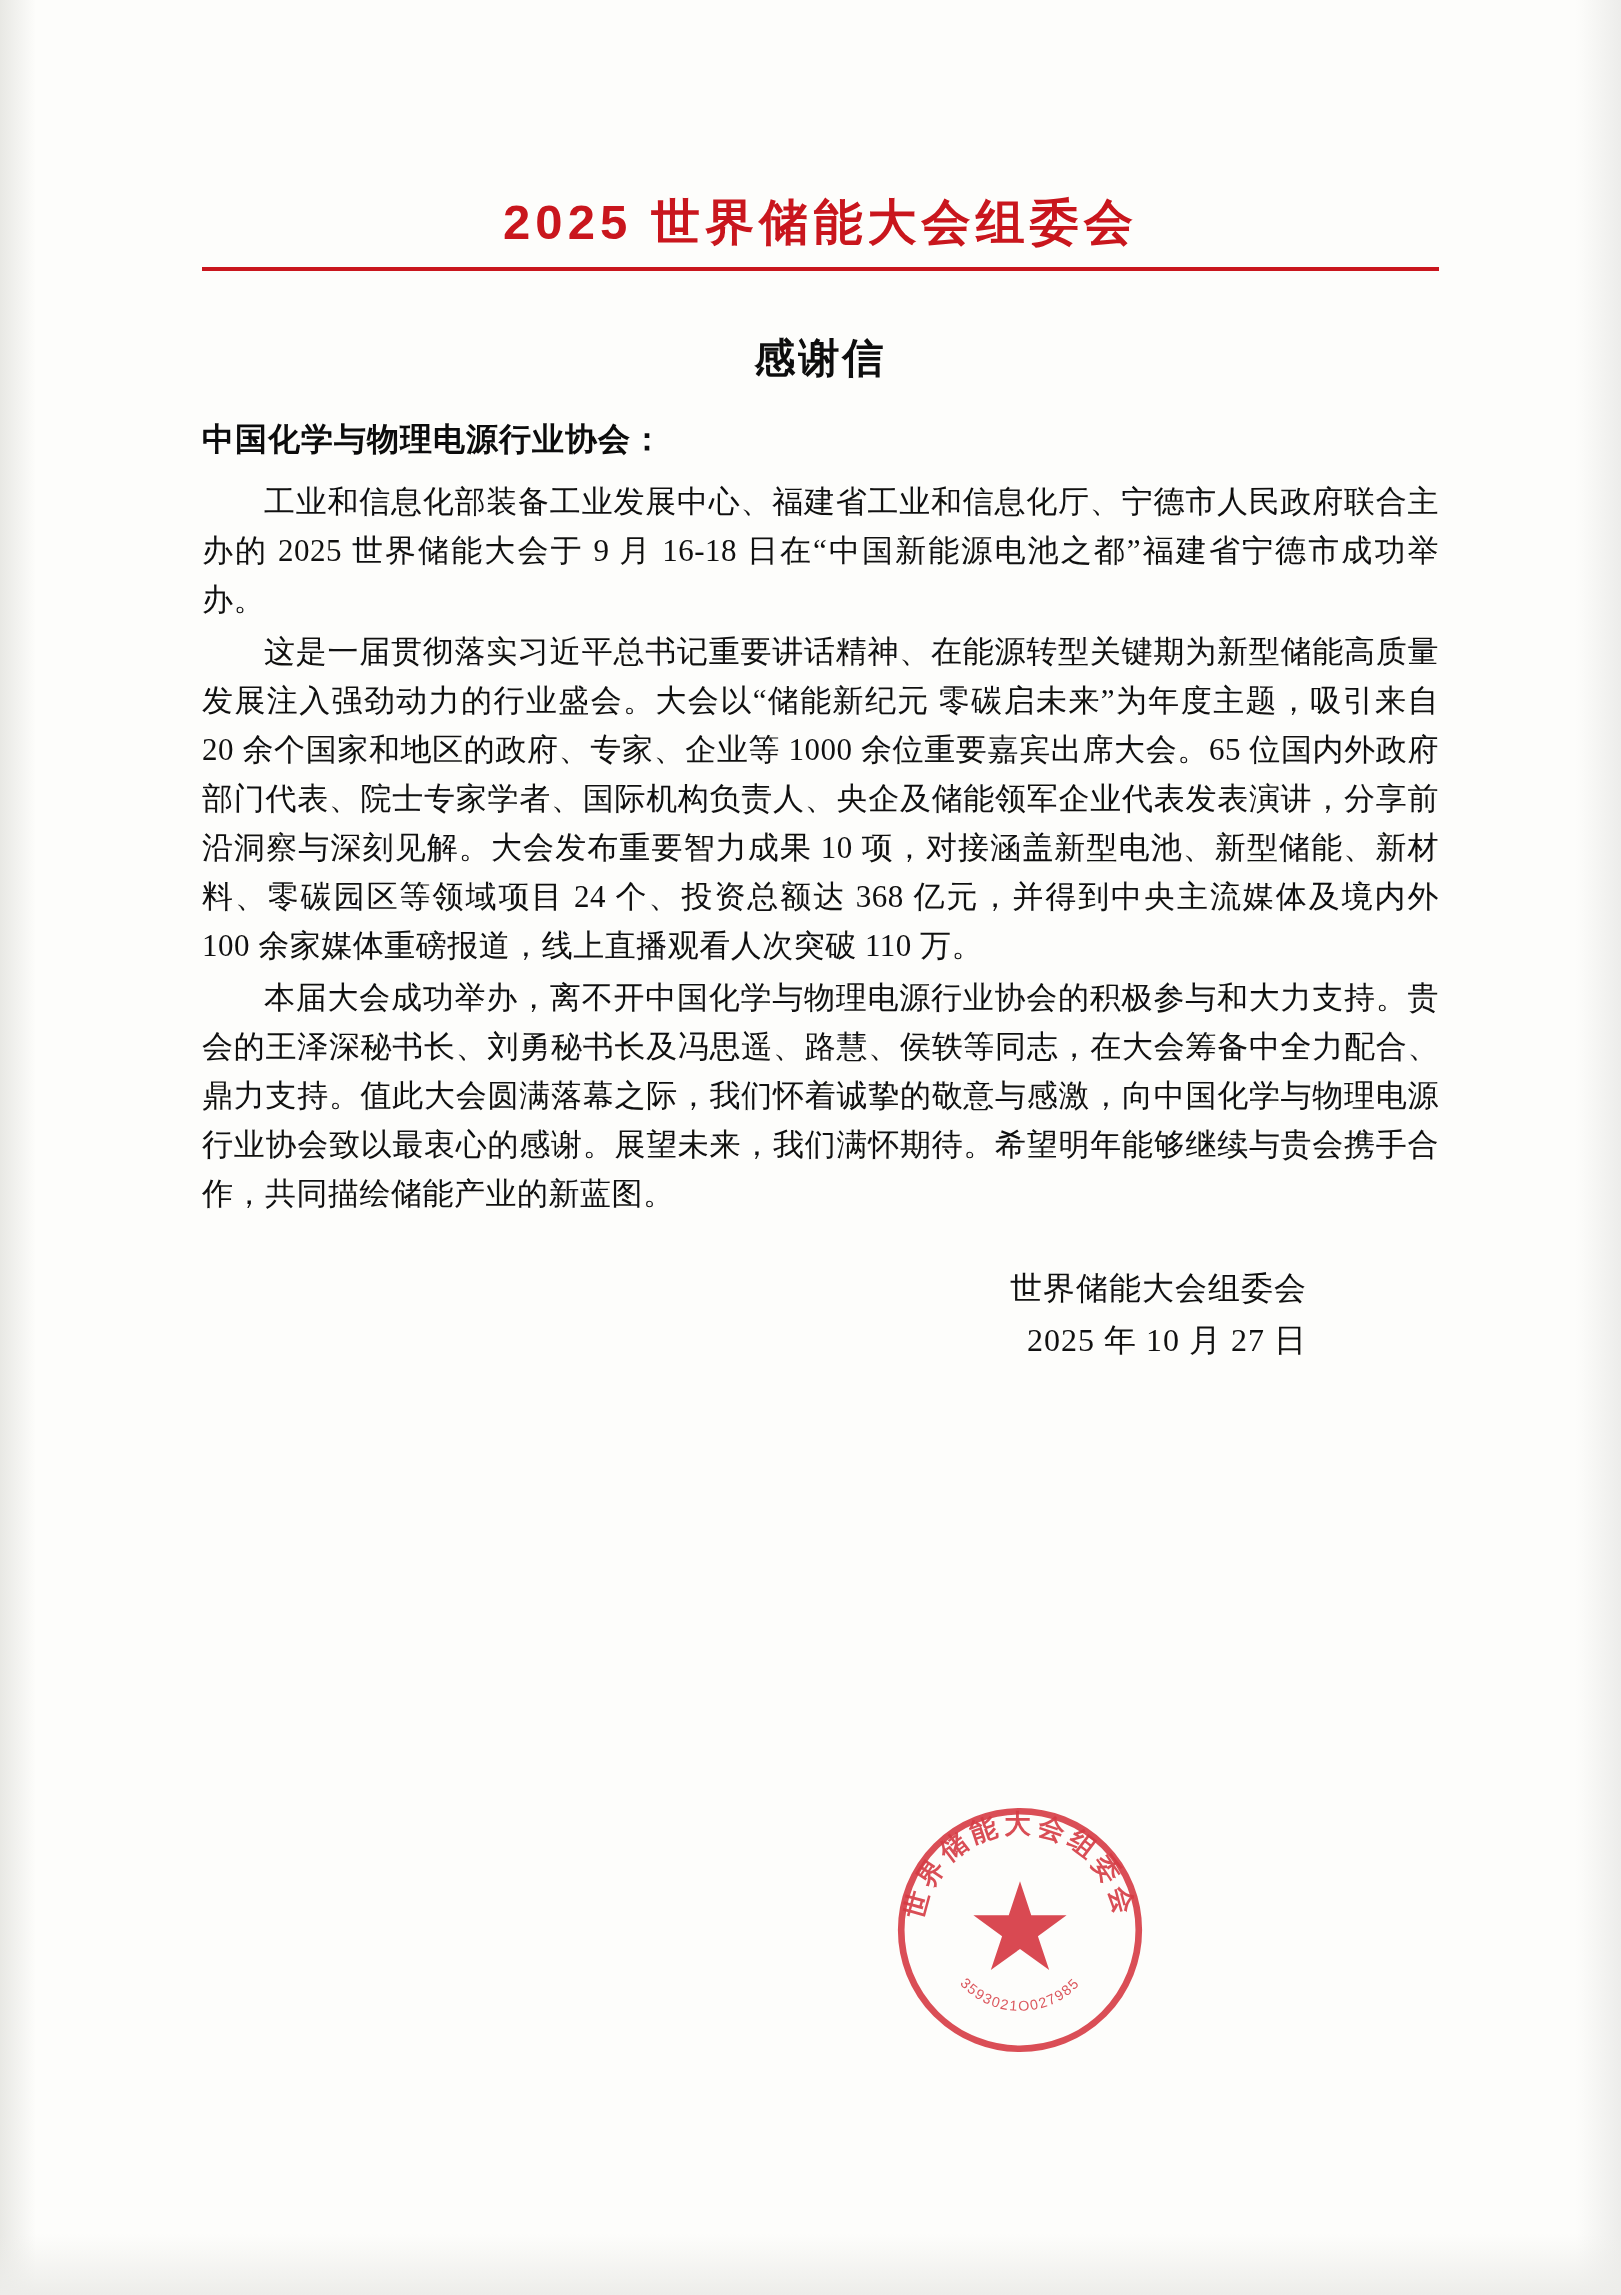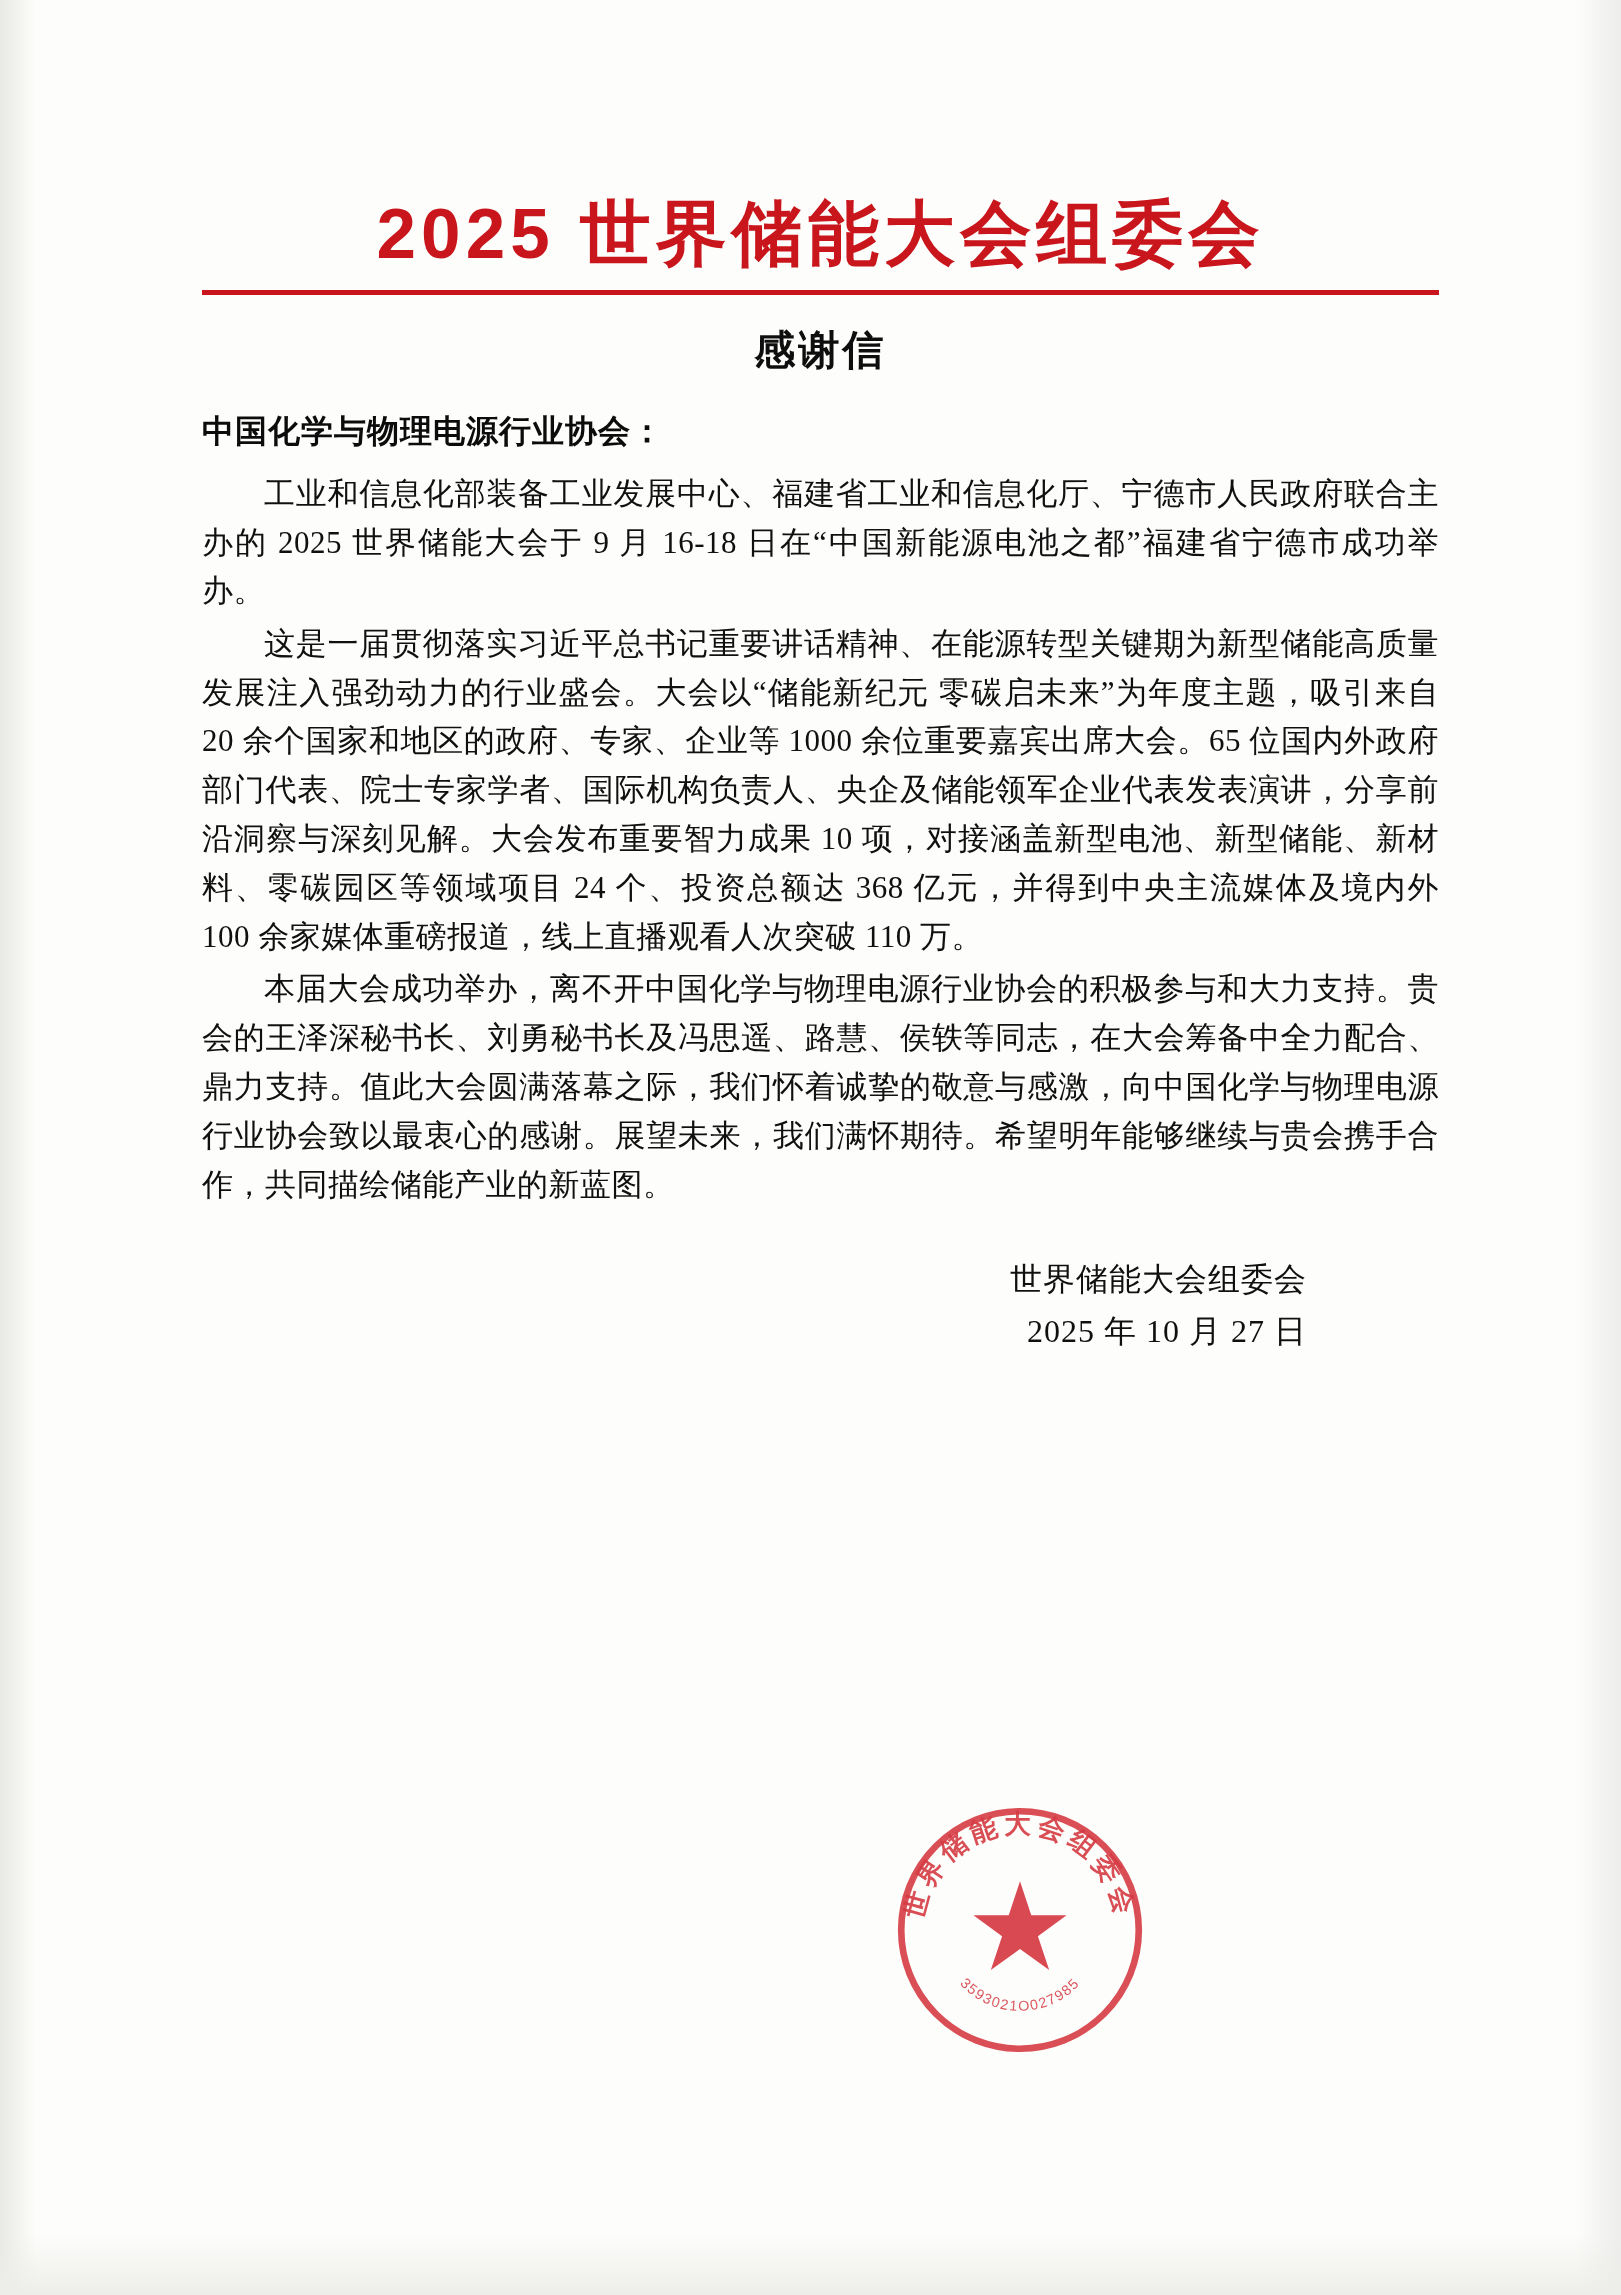--- a/index.html
+++ b/index.html
@@ -58,35 +58,35 @@
 
   
   .letterhead {
     margin-top: 197px;
     text-align: center;
   }
   .letterhead-title {
     color: #c9161d;
     font-family: "Liberation Sans", "DejaVu Sans", sans-serif;
     font-weight: bold;
-    font-size: 71px;
+    font-size: 49px;
     letter-spacing: 5.1px;
     line-height: 1.05;
     white-space: nowrap;
   }
   .letterhead-rule {
     margin-top: 18.4px;
     height: 4.6px;
     background: #c9161d;
     width: 100%;
   }
 
   
   .doc-title {
-    margin-top: 28px;
+    margin-top: 60px;
     text-align: center;
     font-family: "Liberation Sans", "DejaVu Sans", sans-serif;
     font-weight: bold;
     font-size: 41px;
     letter-spacing: 3.1px;
     color: #0e0e0e;
   }
 
   
   .salutation {

